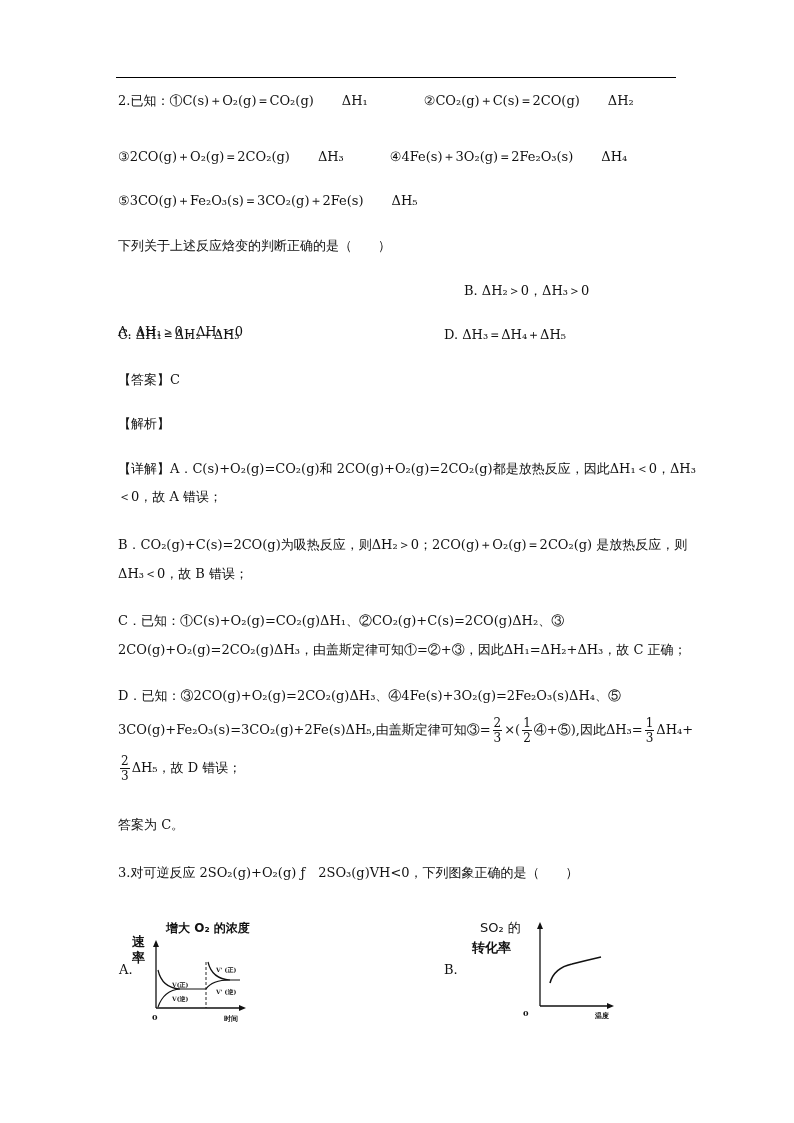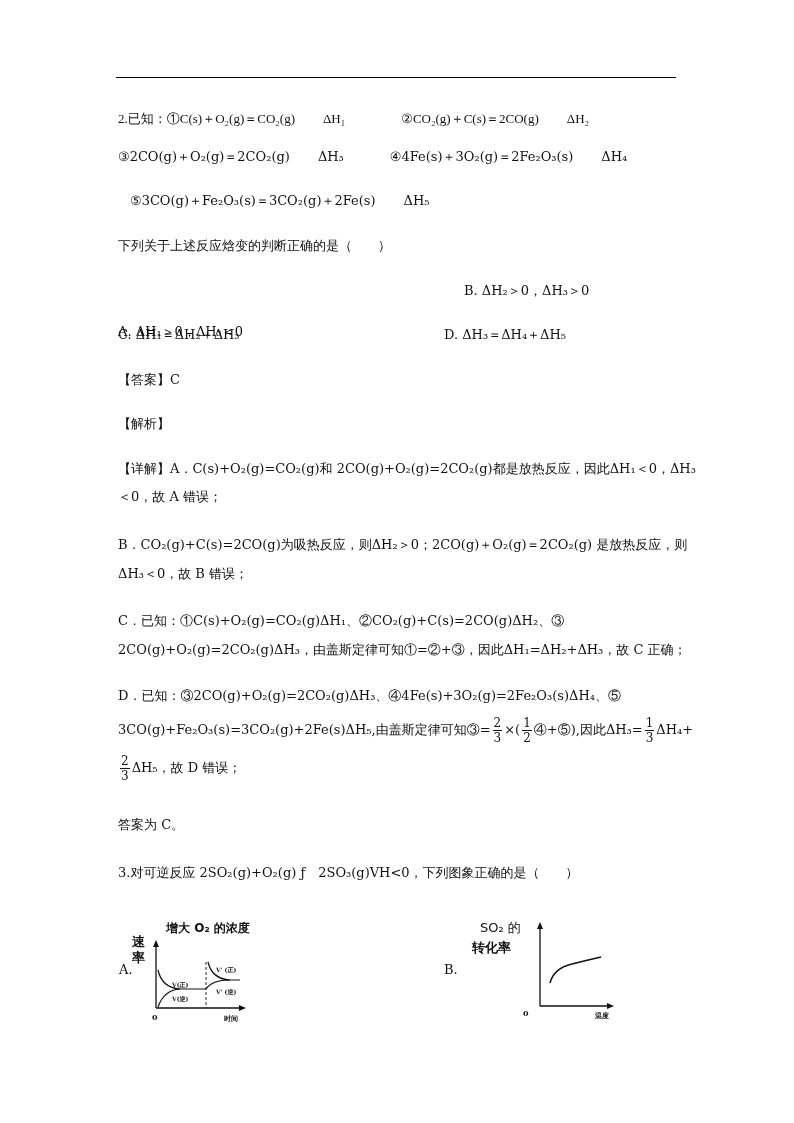--- a/index.html
+++ b/index.html
@@ -14,27 +14,27 @@
   .fig { position: absolute; }
   .fig-label { position: absolute; font-size: 13px; }
   .sp { display: inline-block; width: 28px; }
   .sp2 { display: inline-block; width: 18px; }
 </style>
 </head>
 <body>
 
 <div class="rule"></div>
 
-<div class="line" style="top:110px;font-family:Liberation Serif, serif;">
+<div class="line" style="top:92px;">
   <span>2.已知：</span><span>①</span><span>C(s)＋O₂(g)＝CO₂(g)</span><span class="sp"></span><span>ΔH₁</span><span class="sp"></span><span class="sp"></span><span>②</span><span>CO₂(g)＋C(s)＝2CO(g)</span><span class="sp"></span><span>ΔH₂</span>
 </div>
 <div class="line" style="top:148px;">
   <span>③</span><span>2CO(g)＋O₂(g)＝2CO₂(g)</span><span class="sp"></span><span>ΔH₃</span><span class="sp"></span><span class="sp2"></span><span>④</span><span>4Fe(s)＋3O₂(g)＝2Fe₂O₃(s)</span><span class="sp"></span><span>ΔH₄</span>
 </div>
-<div class="line" style="top:192px;margin-left:12px;">
+<div class="line" style="top:192px;">
   <span>⑤</span><span>3CO(g)＋Fe₂O₃(s)＝3CO₂(g)＋2Fe(s)</span><span class="sp"></span><span>ΔH₅</span>
 </div>
 
 <div class="line" style="top:237px;">下列关于上述反应焓变的判断正确的是（　　）</div>
 
 <div class="opt" style="left:118px; top:282px;margin-top:41px;"><span>A.</span> <span>ΔH₁＞0，ΔH₃＜0</span></div>
 <div class="opt" style="left:464px; top:282px;text-align:center;"><span>B.</span> <span>ΔH₂＞0，ΔH₃＞0</span></div>
 <div class="opt" style="left:118px; top:326px;"><span>C.</span> <span>ΔH₁＝ΔH₂＋ΔH₃</span></div>
 <div class="opt" style="left:444px; top:326px;"><span>D.</span> <span>ΔH₃＝ΔH₄＋ΔH₅</span></div>
 

